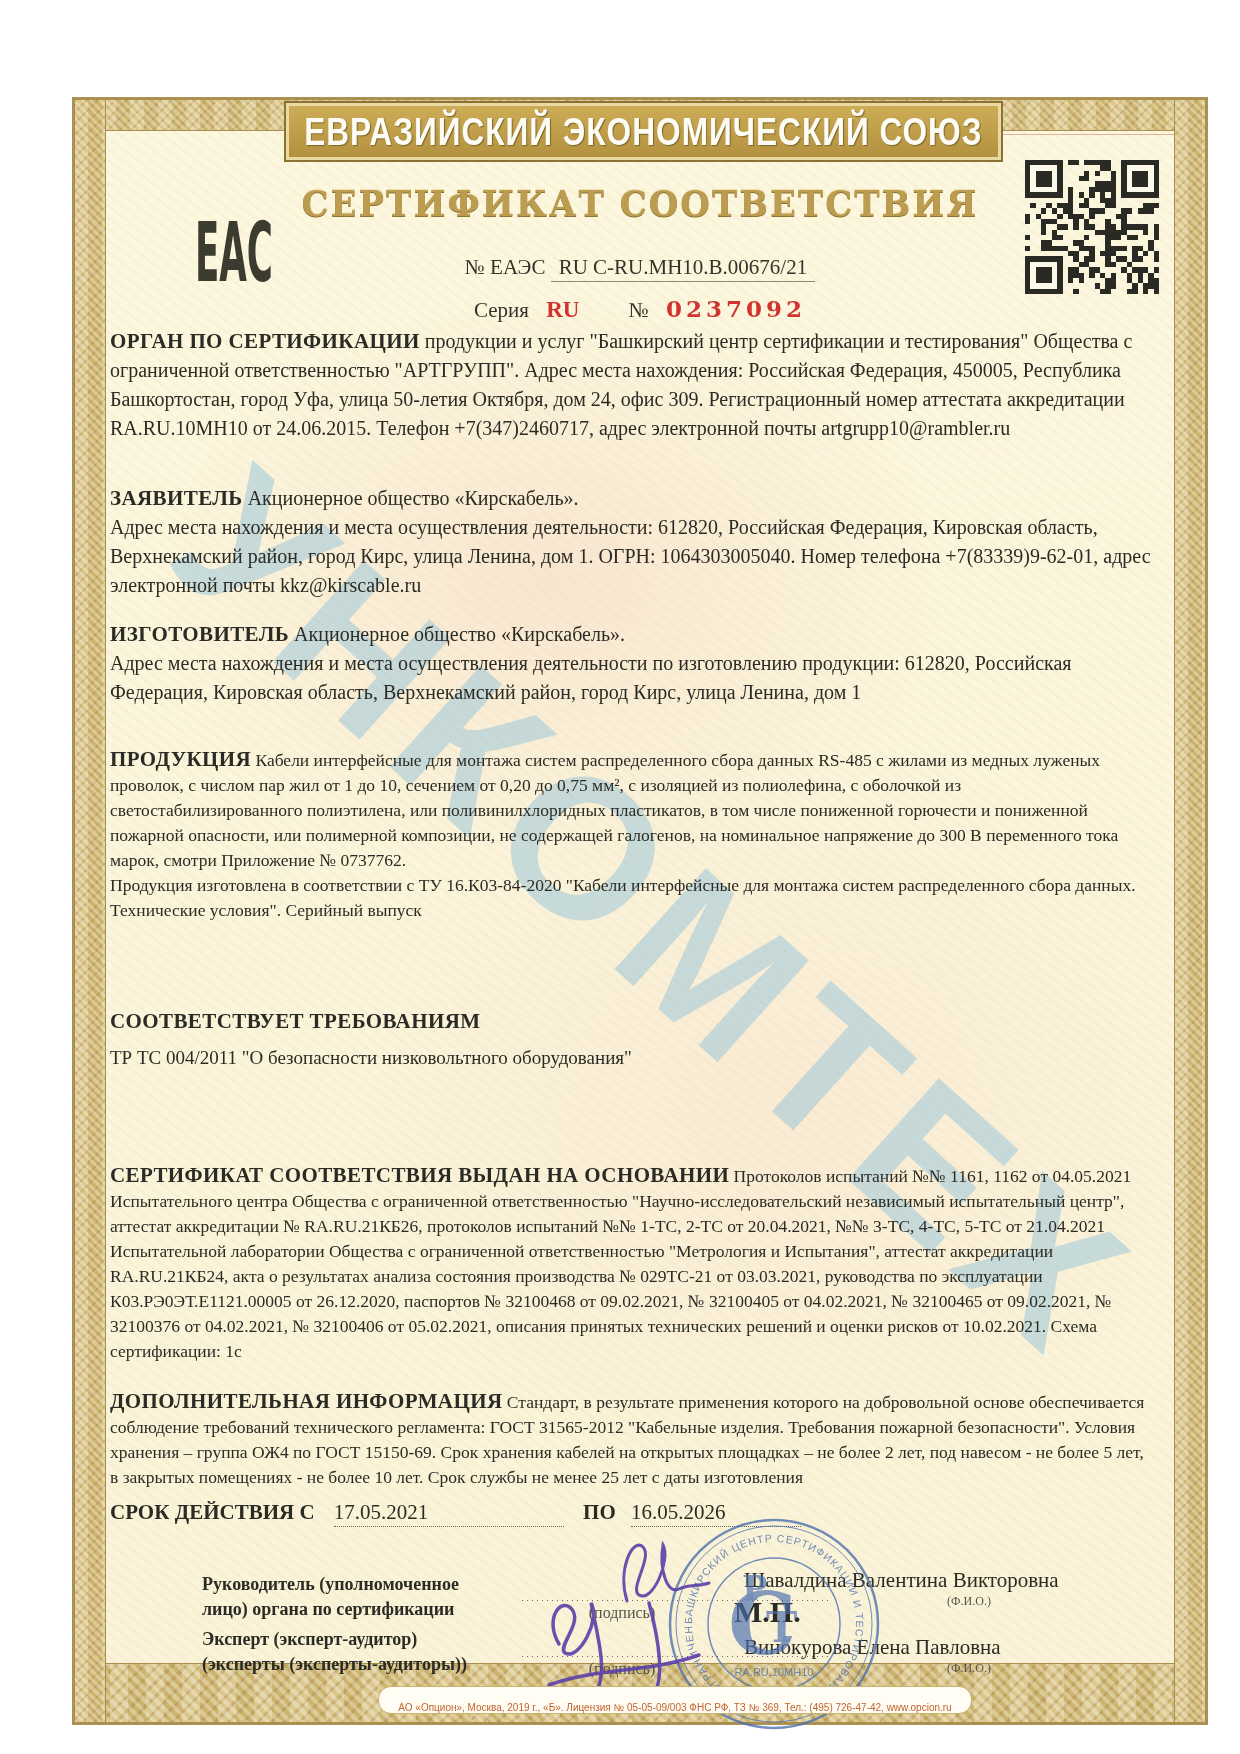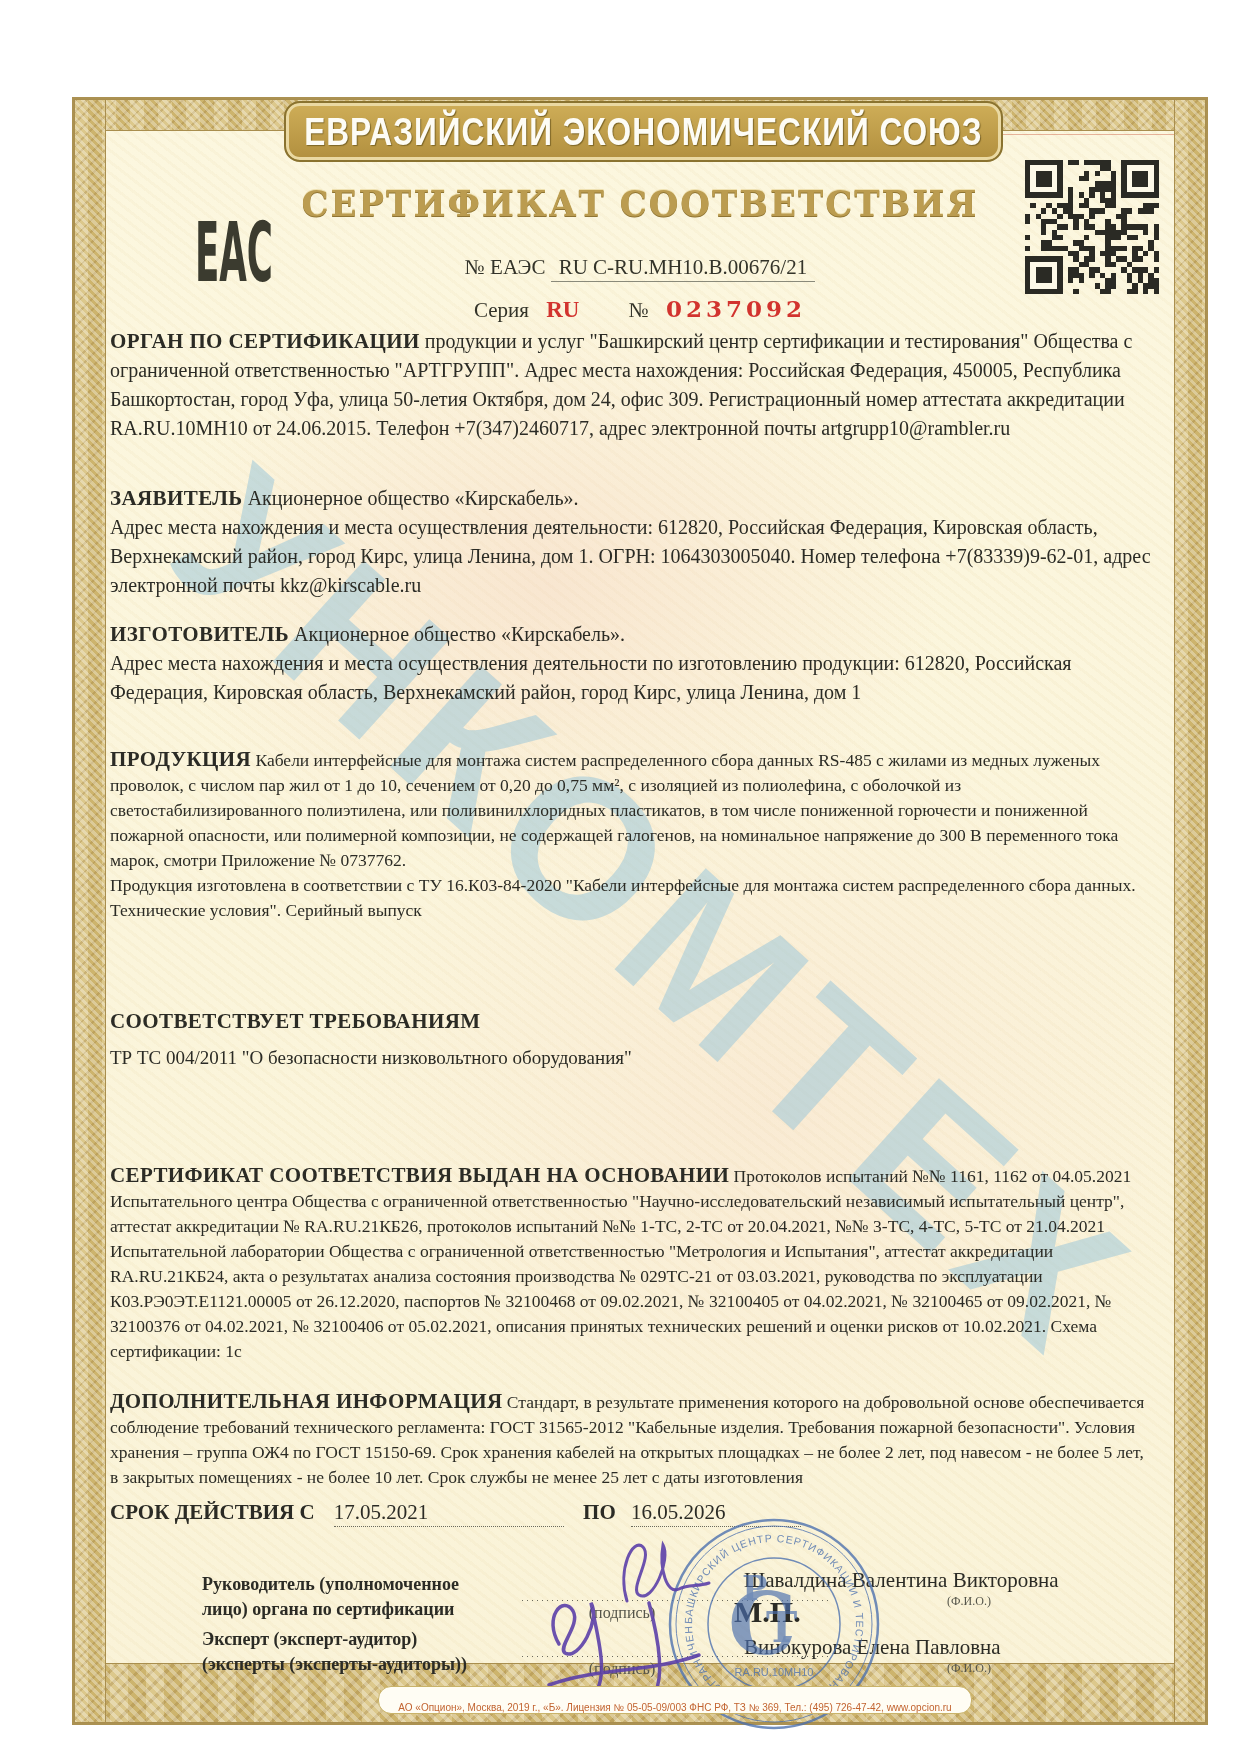--- a/index.html
+++ b/index.html
@@ -26,21 +26,21 @@
           repeating-linear-gradient(90deg,#dcc88c 0 18px,#cdb46d 18px 36px);}
   .band.left{left:0;top:0;bottom:0;width:32px;}
   .band.right{right:0;top:0;bottom:0;width:32px;}
   .redline{position:absolute;z-index:2;left:300px;top:35px;width:800px;height:1px;
         background:rgba(205,95,72,.45);}
   .watermark{position:absolute;z-index:2;left:-120px;top:700px;width:1400px;text-align:center;
         transform:rotate(-318deg);pointer-events:none;
         font-family:"Liberation Sans",sans-serif;font-weight:700;font-size:198px;letter-spacing:14px;
         color:rgba(148,196,217,.50);}
   .banner{position:absolute;z-index:6;left:210px;top:2px;width:715px;height:57px;
-        background:linear-gradient(#cfae58,#b18f3e);border:2px solid #8a7330;border-radius:16px;
+        background:linear-gradient(#cfae58,#b18f3e);border:2px solid #8a7330;border-radius:0;
         box-shadow:inset 0 0 0 3px #ead9a2;display:flex;align-items:center;justify-content:center;}
   .banner span{font-family:"Liberation Sans",sans-serif;font-weight:700;font-size:33px;color:#fdfcf5;
         letter-spacing:1px;transform:scale(.96,1.18);text-shadow:1px 1px 1px #7c6526;white-space:nowrap;}
   .content{position:absolute;inset:0;z-index:3;}
   .doc-title{position:absolute;left:0;right:0;top:84px;text-align:center;
         font-family:"DejaVu Serif",serif;font-weight:700;font-size:34px;letter-spacing:2px;
         color:#bb9c50;text-shadow:0 1px 0 #8f7432,0 -1px 0 #eee0b0;transform:scaleY(1.06);}
   .num-row{position:absolute;left:0;right:0;top:156px;text-align:center;font-size:21px;color:#333329;}
   .num-row .val{border-bottom:1px solid #8a8a7a;padding:0 8px 2px 8px;}
   .series-row{position:absolute;left:0;right:0;top:196px;text-align:center;font-size:21px;color:#333329;}

